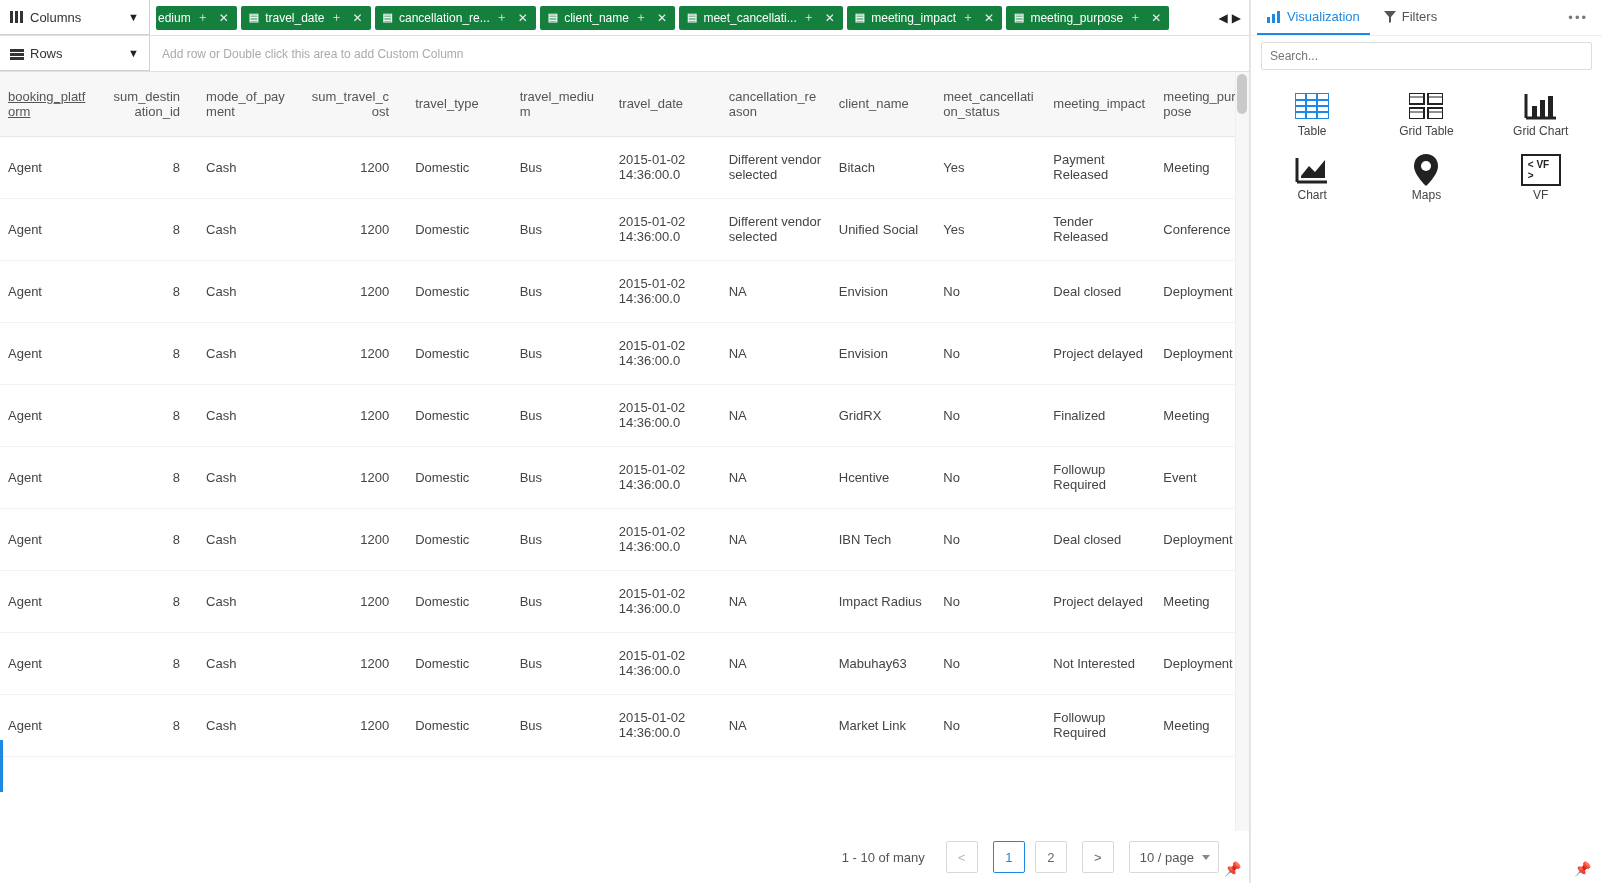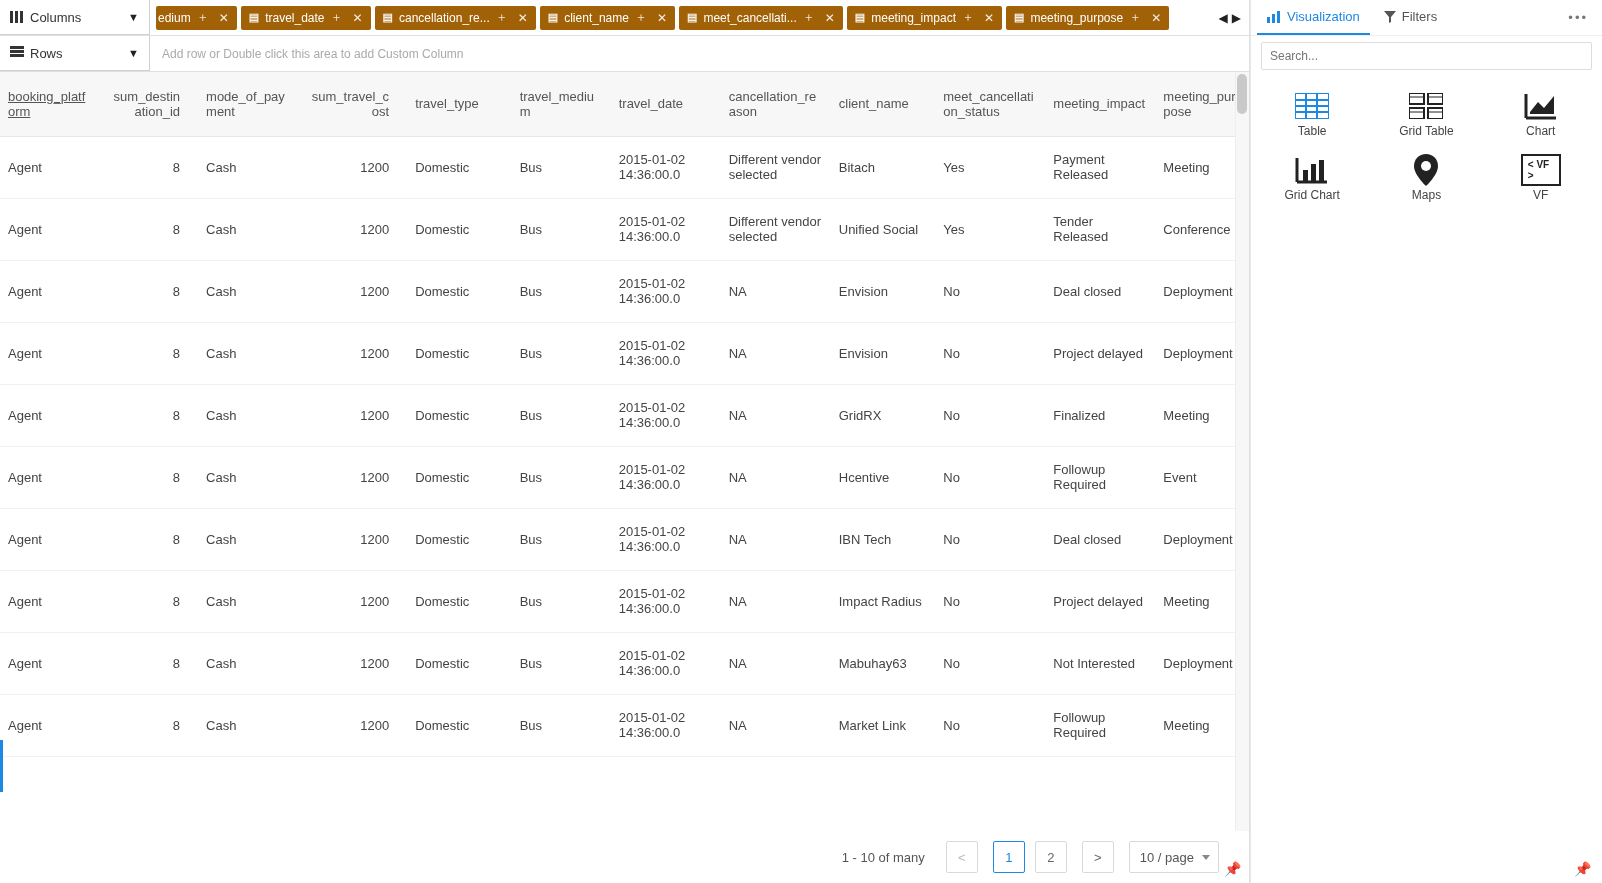--- a/index.html
+++ b/index.html
@@ -7,21 +7,21 @@
 .app { display: flex; width: 100%; height: 100%; }
 .main { flex: 1; display: flex; flex-direction: column; border-right: 1px solid #e0e0e0; min-width: 0; }
 .side { width: 352px; display: flex; flex-direction: column; border-left: 1px solid #e8e8e8; }
 
 
 .shelves { display: flex; flex-direction: column; }
 .shelf { display: flex; align-items: center; height: 36px; border-bottom: 1px solid #e0e0e0; }
 .shelf-label { width: 150px; height: 100%; display: flex; align-items: center; padding: 0 10px; border: 1px solid #d0d0d0; border-top: none; border-left: none; background: #fff; font-size: 13px; color: #333; justify-content: space-between; }
 .shelf-label .caret { color: #222; font-size: 11px; }
 .shelf-body { flex: 1; display: flex; align-items: center; gap: 4px; padding: 0 6px; overflow: hidden; position: relative; min-width: 0; }
-.chip { display: inline-flex; align-items: center; background: #a16207; color: #fff; height: 24px; border-radius: 2px; padding: 0 4px 0 8px; font-size: 12px; gap: 6px; flex-shrink: 0; }
+.chip { display: inline-flex; align-items: center; background: #15803d; color: #fff; height: 24px; border-radius: 2px; padding: 0 4px 0 8px; font-size: 12px; gap: 6px; flex-shrink: 0; }
 .chip .chip-icon { font-weight: bold; opacity: .9; font-size: 11px; }
 .chip .chip-plus { opacity: .85; cursor: pointer; }
 .chip .chip-x { opacity: .9; cursor: pointer; padding: 0 4px; }
 .shelf-placeholder { color: #aaa; font-size: 12px; padding-left: 6px; }
 .shelf-nav { display: flex; align-items: center; gap: 0; color: #222; padding-right: 6px; }
 .shelf-nav span { cursor: pointer; font-size: 12px; padding: 0 2px; }
 
 
 .table-wrap { flex: 1; overflow: hidden; position: relative; display: flex; flex-direction: column; }
 .table-scroll { overflow: auto; flex: 1; }
@@ -128,21 +128,21 @@
               <span class="chip-x">✕</span>
             </div>
           </div>
       <div class="shelf-nav">
         <span>◀</span>
         <span>▶</span>
       </div>
     </div>
     <div class="shelf">
       <div class="shelf-label">
-        <span style="display:flex;align-items:flex-start;gap:6px;">
+        <span style="display:flex;align-items:flex-end;gap:6px;">
           <span class="row-ic"></span>
           <span>Rows</span>
         </span>
         <span class="caret">▼</span>
       </div>
       <div class="shelf-body">
         <span class="shelf-placeholder">Add row or Double click this area to add Custom Column</span>
       </div>
     </div>
   </div>
@@ -384,36 +384,36 @@
               <line x1="19" y1="19" x2="34" y2="19" stroke="currentColor"></line>
             </svg>
           </div>
           <div class="vi-label">Grid Table</div>
         </div>
         <div class="viz-item">
           <div class="vi-ic">
             <svg width="34" height="28" viewBox="0 0 34 28">
               <line x1="2" y1="2" x2="2" y2="26" stroke="currentColor" stroke-width="3"></line>
               <line x1="2" y1="26" x2="32" y2="26" stroke="currentColor" stroke-width="3"></line>
-              <path d="M6 20 L14 10 L20 16 L30 4 L30 22 L6 22 Z" fill="currentColor"></path>
-            </svg>
-          </div>
-          <div class="vi-label">Chart</div>
+              <rect x="8" y="14" width="5" height="12" fill="currentColor"></rect>
+              <rect x="16" y="8" width="5" height="18" fill="currentColor"></rect>
+              <rect x="24" y="4" width="5" height="22" fill="currentColor"></rect>
+            </svg>
+          </div>
+          <div class="vi-label">Grid Chart</div>
         </div>
         <div class="viz-item">
           <div class="vi-ic">
             <svg width="34" height="28" viewBox="0 0 34 28">
               <line x1="2" y1="2" x2="2" y2="26" stroke="currentColor" stroke-width="3"></line>
               <line x1="2" y1="26" x2="32" y2="26" stroke="currentColor" stroke-width="3"></line>
-              <rect x="8" y="14" width="5" height="12" fill="currentColor"></rect>
-              <rect x="16" y="8" width="5" height="18" fill="currentColor"></rect>
-              <rect x="24" y="4" width="5" height="22" fill="currentColor"></rect>
-            </svg>
-          </div>
-          <div class="vi-label">Grid Chart</div>
+              <path d="M6 20 L14 10 L20 16 L30 4 L30 22 L6 22 Z" fill="currentColor"></path>
+            </svg>
+          </div>
+          <div class="vi-label">Chart</div>
         </div>
         <div class="viz-item">
           <div class="vi-ic">
             <svg width="30" height="32" viewBox="0 0 30 32">
               <path d="M15 0C8 0 3 5 3 12c0 9 12 20 12 20s12-11 12-20C27 5 22 0 15 0z" fill="currentColor"></path>
               <circle cx="15" cy="12" r="5" fill="#fff"></circle>
             </svg>
           </div>
           <div class="vi-label">Maps</div>
         </div>

